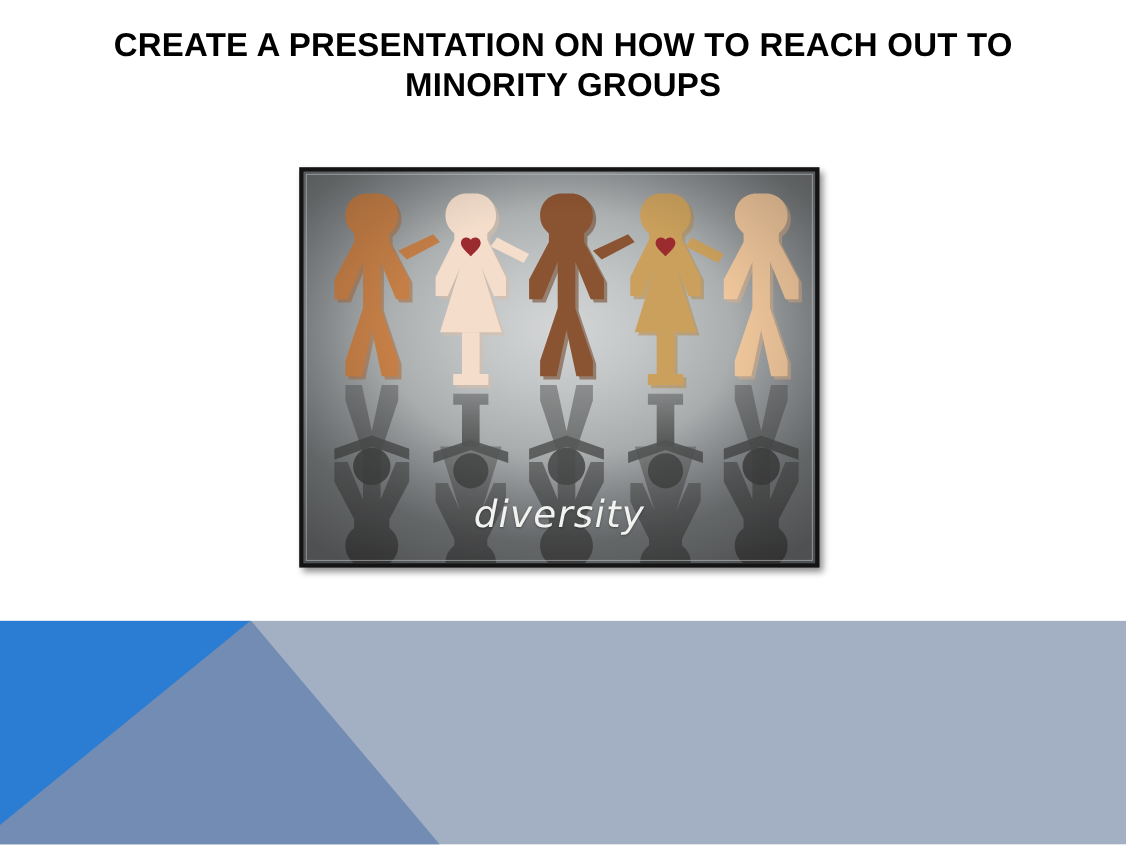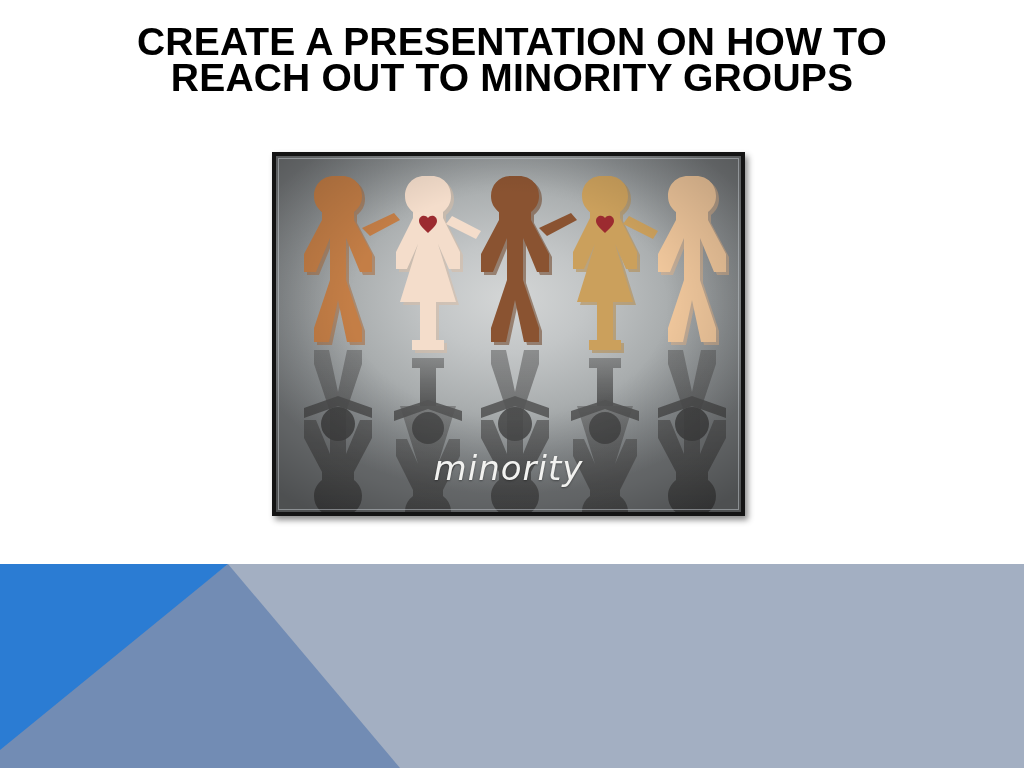--- a/index.html
+++ b/index.html
@@ -25,21 +25,21 @@
 
   
   .slide-title {
     position: absolute;
     left: 90px;
     top: 24px;
     width: 844px;
     text-align: center;
     font-family: "Liberation Sans", sans-serif;
     font-weight: bold;
-    font-size: 39px;
+    font-size: 30px;
     line-height: 36px;
     letter-spacing: 0.2px;
     color: #000000;
     text-transform: uppercase;
     white-space: pre-line;
   }
 
   
   .picture-frame {
     position: absolute;
@@ -260,21 +260,21 @@
         <g>
           <polygon points="86,72 118,57 124,64 94,80" fill="#c47e46"></polygon>
           <polygon points="176,60 205,75 200,83 170,68" fill="#f4ddcb"></polygon>
           <polygon points="263,72 295,57 301,64 271,80" fill="#8a5331"></polygon>
           <polygon points="353,60 382,75 377,83 347,68" fill="#cba05c"></polygon>
         </g>
       </svg>
 
       <div class="picture-vignette"></div>
 
-      <div class="diversity-word">minority</div>
+      <div class="diversity-word">diversity</div>
     </div>
     <div class="picture-inner-line"></div>
   </div>
 
   <div class="footer-band">
     <svg class="footer-svg" viewBox="0 0 1024 204" preserveAspectRatio="none">
       <polygon points="0,0 1024,0 1024,204 0,204" fill="#a3afc2"></polygon>
       <polygon points="228,0 400,204 0,204 0,178" fill="#728cb4"></polygon>
       <polygon points="0,0 228,0 0,186" fill="#2b7cd3"></polygon>
     </svg>

